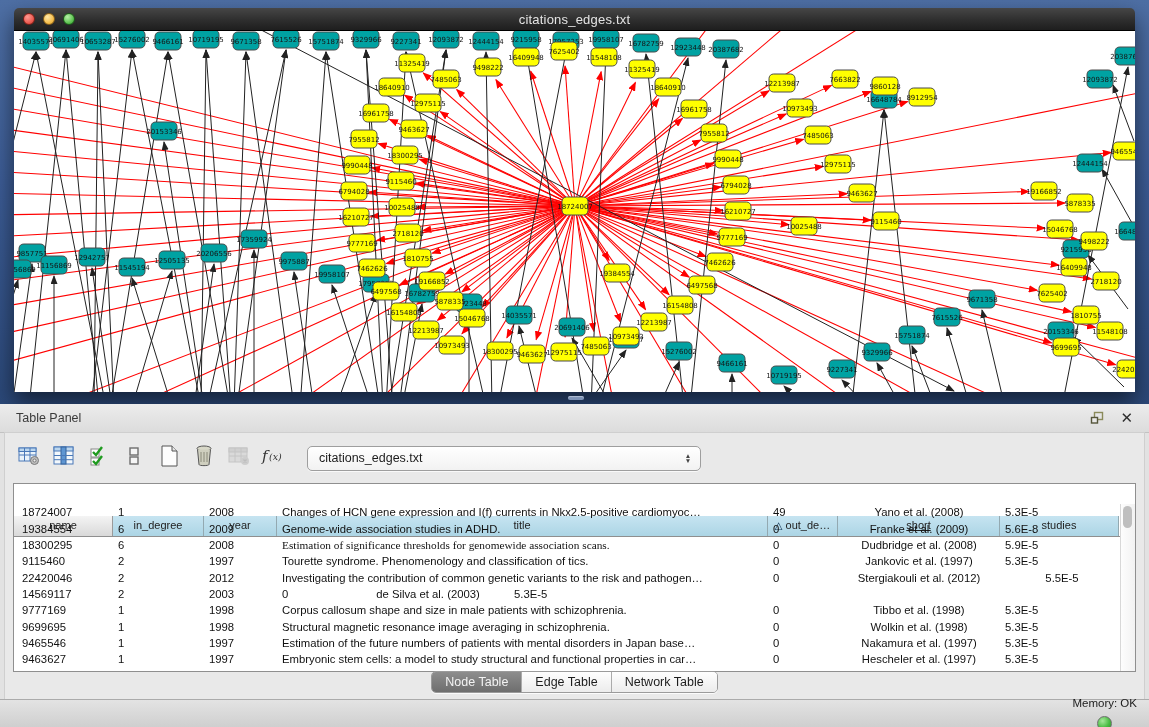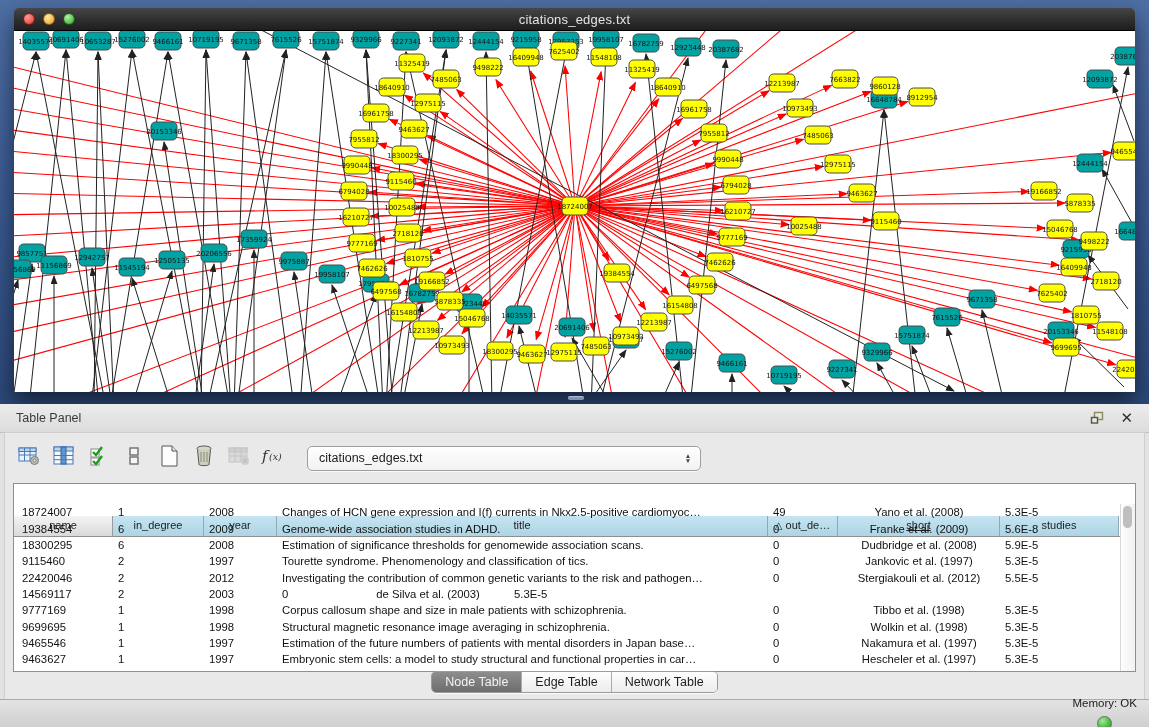--- a/index.html
+++ b/index.html
@@ -861,42 +861,42 @@
             <div class="td" style="width: 73px;">2009</div>
             <div class="td" style="width: 491px;">Genome-wide association studies in ADHD.</div>
             <div class="td" style="width: 70px;">0</div>
             <div class="td center" style="width: 162px;">Franke et al. (2009)</div>
             <div class="td" style="width: 119px;">5.6E-8</div>
           </div>
           <div class="tr">
             <div class="td first" style="width: 99px;">18300295</div>
             <div class="td" style="width: 91px;">6</div>
             <div class="td" style="width: 73px;">2008</div>
-            <div class="td" style="width: 491px;">Estimation of significance thresholds for genomewide association scans.</div>
+            <div class="td" style="width: 491px; font-family: Liberation Serif, serif;">Estimation of significance thresholds for genomewide association scans.</div>
             <div class="td" style="width: 70px;">0</div>
             <div class="td center" style="width: 162px;">Dudbridge et al. (2008)</div>
             <div class="td" style="width: 119px;">5.9E-5</div>
           </div>
           <div class="tr">
             <div class="td first" style="width: 99px;">9115460</div>
             <div class="td" style="width: 91px;">2</div>
             <div class="td" style="width: 73px;">1997</div>
             <div class="td" style="width: 491px;">Tourette syndrome. Phenomenology and classification of tics.</div>
             <div class="td" style="width: 70px;">0</div>
             <div class="td center" style="width: 162px;">Jankovic et al. (1997)</div>
             <div class="td" style="width: 119px;">5.3E-5</div>
           </div>
           <div class="tr">
             <div class="td first" style="width: 99px;">22420046</div>
             <div class="td" style="width: 91px;">2</div>
             <div class="td" style="width: 73px;">2012</div>
             <div class="td" style="width: 491px;">Investigating the contribution of common genetic variants to the risk and pathogen…</div>
             <div class="td" style="width: 70px;">0</div>
             <div class="td center" style="width: 162px;">Stergiakouli et al. (2012)</div>
-            <div class="td" style="width: 119px;">5.5E-5</div>
+            <div class="td" style="width: 119px; text-align: center;">5.5E-5</div>
           </div>
           <div class="tr">
             <div class="td first" style="width: 99px;">14569117</div>
             <div class="td" style="width: 91px;">2</div>
             <div class="td" style="width: 73px;">2003</div>
             <div class="td" style="width: 70px;">0</div>
             <div class="td center" style="width: 162px;">de Silva et al. (2003)</div>
             <div class="td" style="width: 119px;">5.3E-5</div>
           </div>
           <div class="tr">

